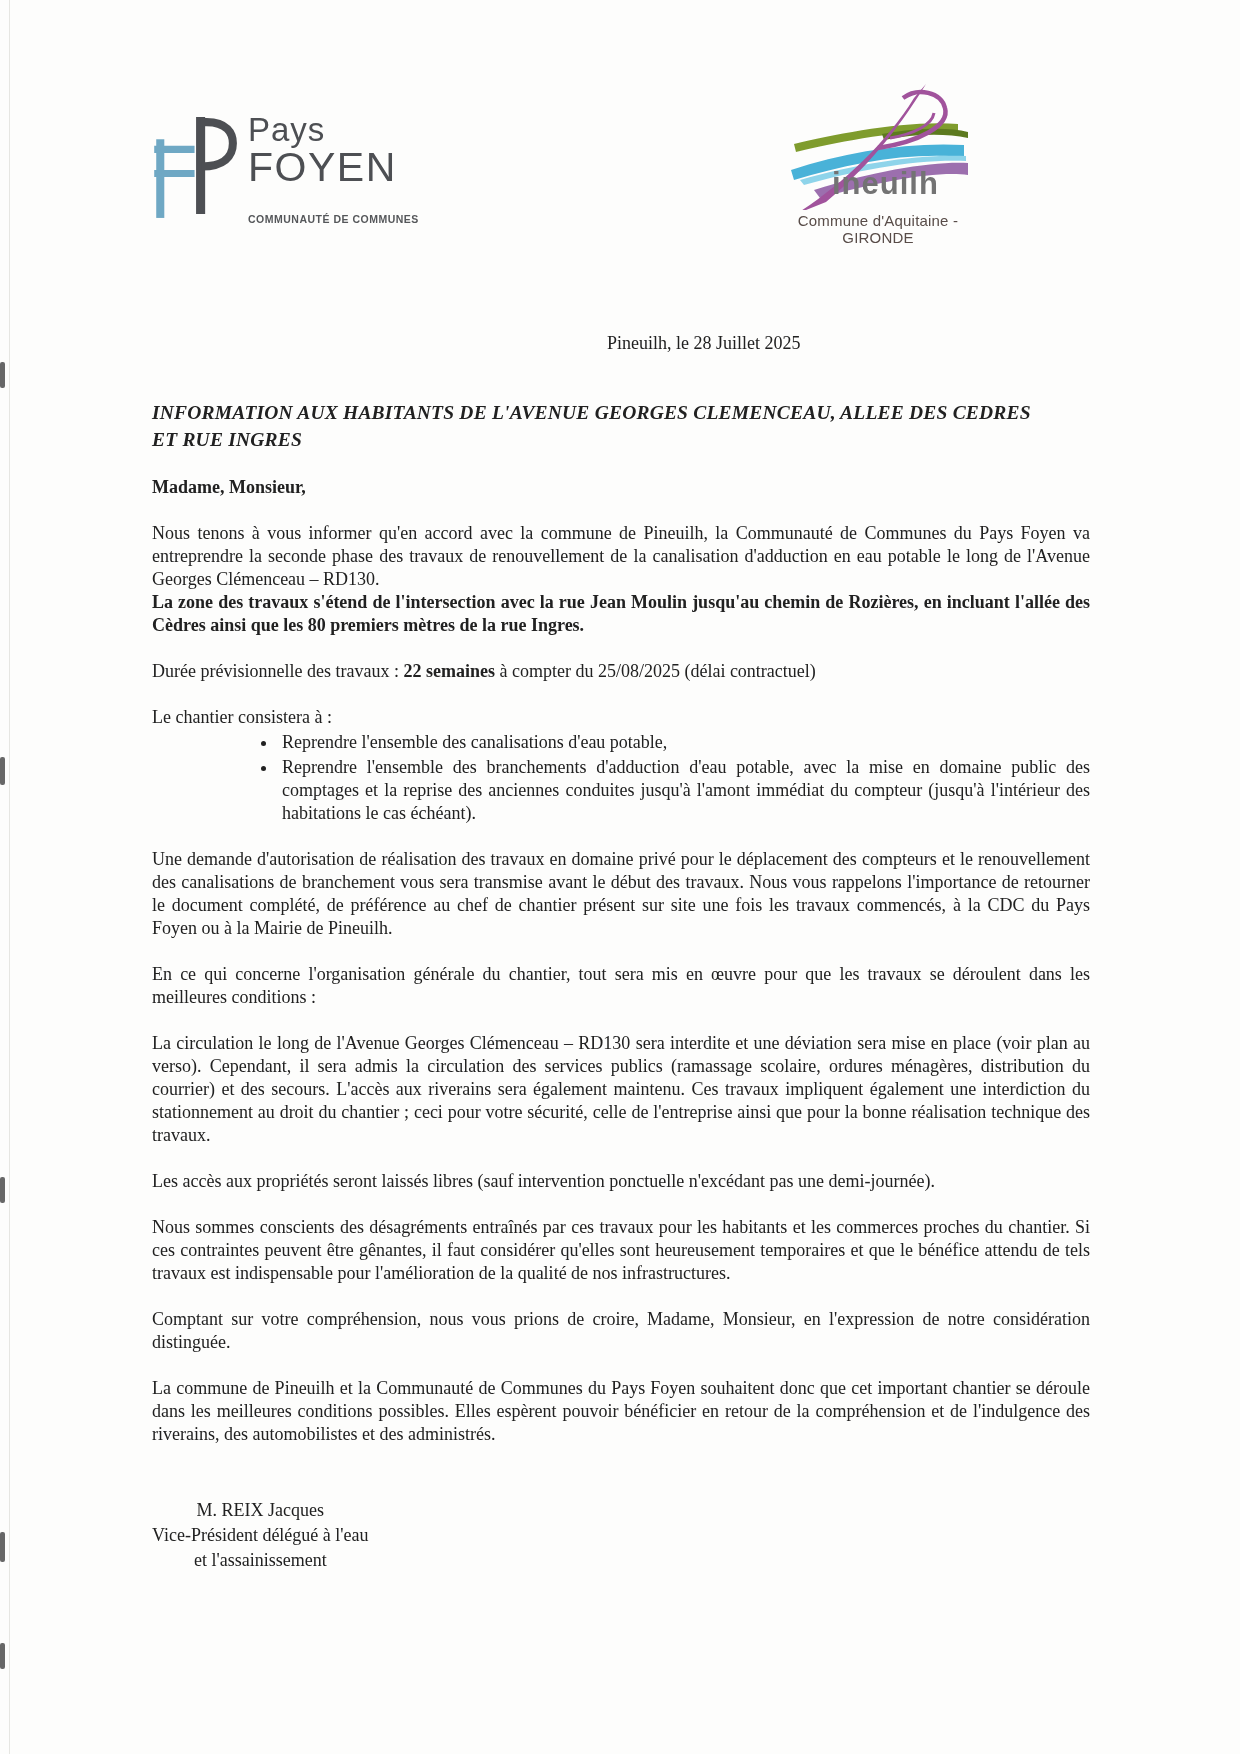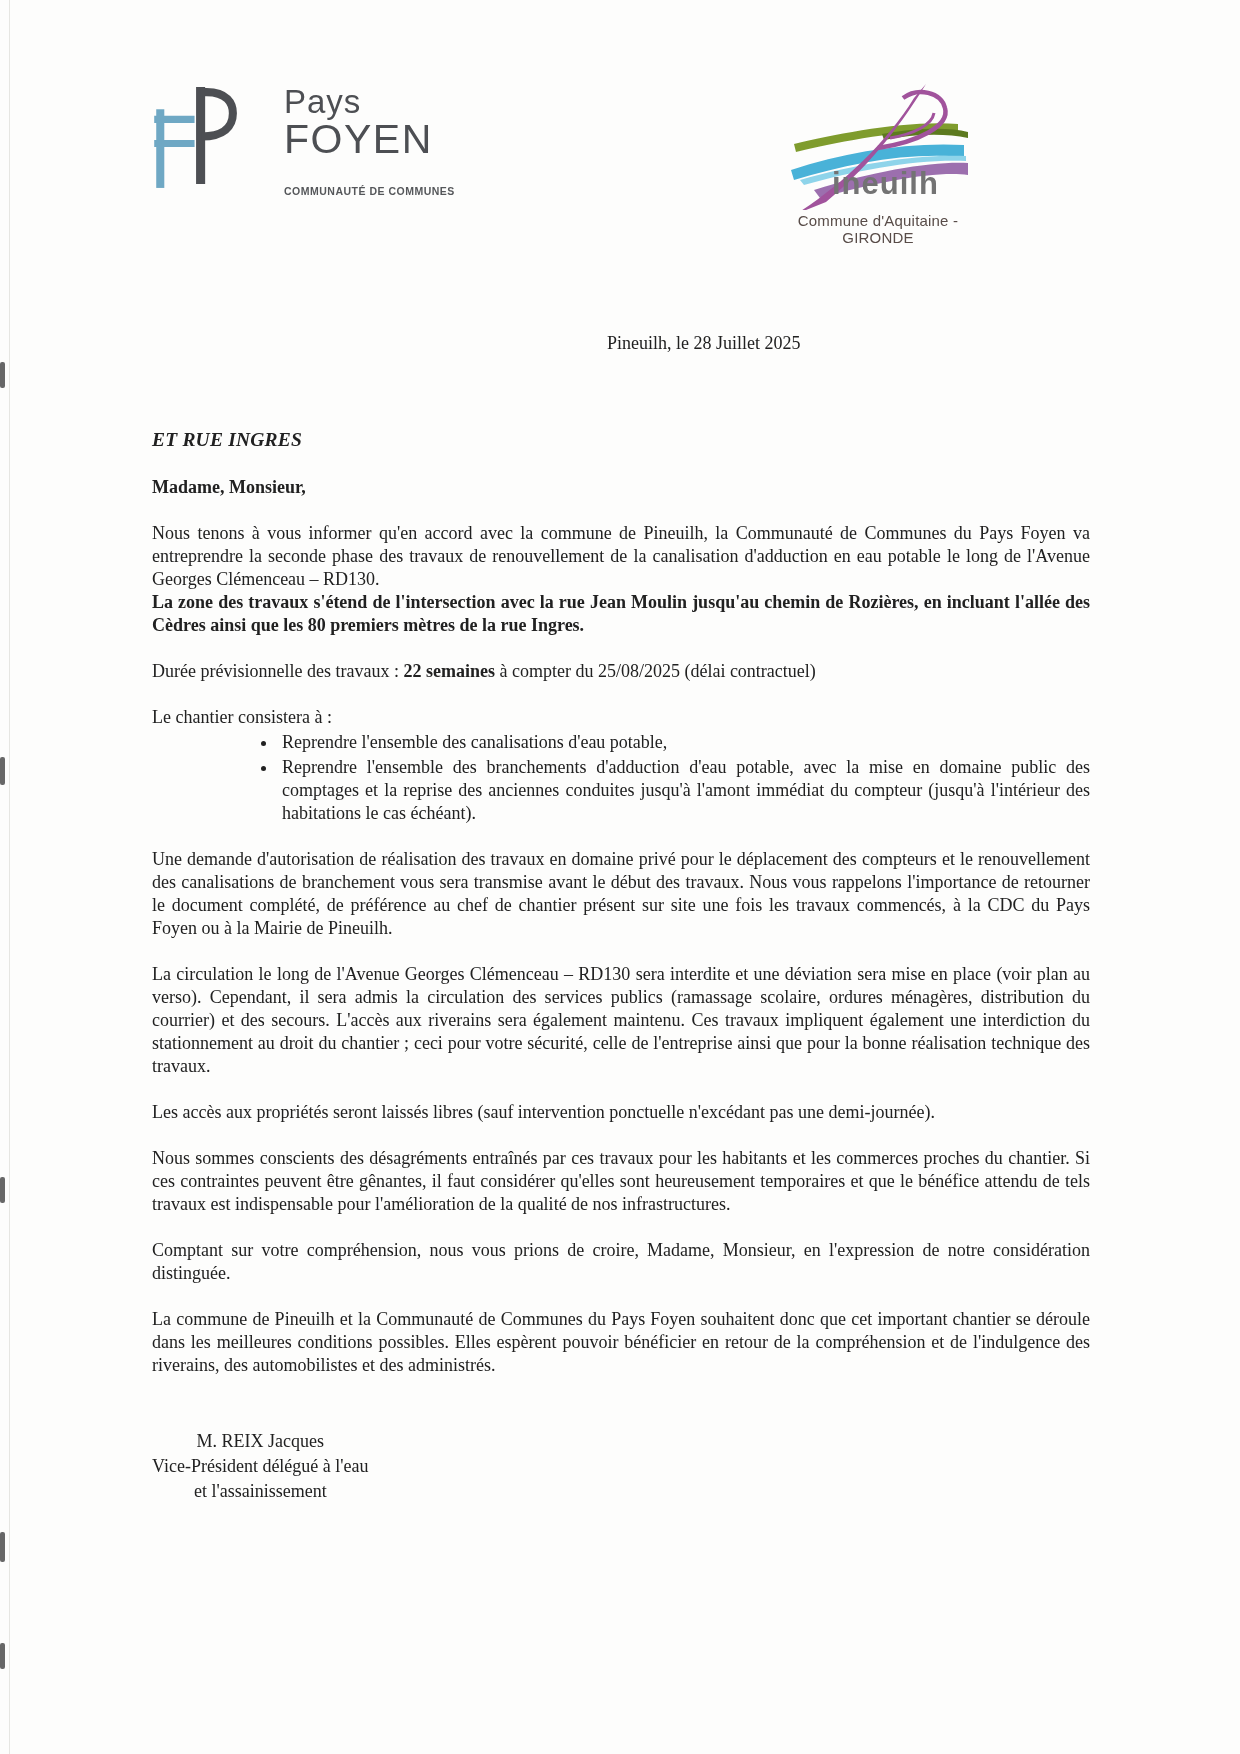--- a/index.html
+++ b/index.html
@@ -9,21 +9,21 @@
     margin:0 auto;
     background:#fdfdfc;
     overflow:hidden;
     font-family:"Liberation Serif", serif;
     color:#212121;
   }
   
   .scan-edge-line{position:absolute;left:9px;top:0;width:1px;height:100%;background:#e6e6e2;}
   .scan-mark{position:absolute;left:0;width:5px;background:#4e4e4e;border-radius:2px;filter:blur(.5px);opacity:.85;}
   
-  .logo-pf{position:absolute;left:138px;top:76px;display:flex;align-items:center;gap:36px;}
+  .logo-pf{position:absolute;left:138px;top:104px;display:flex;align-items:flex-end;}
   .logo-pf svg{width:100px;height:116px;}
   .pf-text{margin-left:10px;padding-top:10px;font-family:"Liberation Sans", sans-serif;color:#4d4f53;}
   .pf-line1{font-size:33px;line-height:32px;letter-spacing:1px;}
   .pf-line2{font-size:41px;line-height:42px;letter-spacing:1.5px;}
   .pf-sub{margin-top:25px;font-size:10.5px;font-weight:bold;letter-spacing:.5px;color:#55575a;}
   .logo-pin{position:absolute;left:786px;top:82px;width:184px;}
   .pin-art{position:relative;width:184px;height:128px;}
   .pin-art svg{position:absolute;left:0;top:0;width:184px;height:128px;}
   .pin-word{
     position:absolute;left:46px;top:84px;
@@ -103,38 +103,39 @@
       <span class="pin-word">ineuilh</span>
     </div>
     <div class="pin-caption">Commune d'Aquitaine - GIRONDE</div>
   </div>
 
   <div class="content">
 
     <div class="dateline">Pineuilh, le 28 Juillet 2025</div>
 
     <div class="title">
-      <br>
+      <span>INFORMATION AUX HABITANTS DE L'AVENUE GEORGES CLEMENCEAU, ALLEE DES CEDRES</span><br>
       <span>ET RUE INGRES</span>
     </div>
 
     <p class="bold">Madame, Monsieur,</p>
 
     <p>Nous tenons à vous informer qu'en accord avec la commune de Pineuilh, la Communauté de Communes du Pays Foyen va entreprendre la seconde phase des travaux de renouvellement de la canalisation d'adduction en eau potable le long de l'Avenue Georges Clémenceau – RD130.</p>
     <p class="no-gap bold">La zone des travaux s'étend de l'intersection avec la rue Jean Moulin jusqu'au chemin de Rozières, en incluant l'allée des Cèdres ainsi que les 80 premiers mètres de la rue Ingres.</p>
 
     <p><span>Durée prévisionnelle des travaux : </span><span style="font-weight: bold; margin-top: 32px;">22 semaines</span><span> à compter du </span><span style="font-weight: normal;">25/08/2025</span><span> (délai contractuel)</span></p>
 
     <p>Le chantier consistera à :</p>
     <ul class="worklist">
       <li>Reprendre l'ensemble des canalisations d'eau potable,</li>
       <li>Reprendre l'ensemble des branchements d'adduction d'eau potable, avec la mise en domaine public des comptages et la reprise des anciennes conduites jusqu'à l'amont immédiat du compteur (jusqu'à l'intérieur des habitations le cas échéant).</li>
     </ul>
 
     <p>Une demande d'autorisation de réalisation des travaux en domaine privé pour le déplacement des compteurs et le renouvellement des canalisations de branchement vous sera transmise avant le début des travaux. Nous vous rappelons l'importance de retourner le document complété, de préférence au chef de chantier présent sur site une fois les travaux commencés, à la CDC du Pays Foyen ou à la Mairie de Pineuilh.</p>
+    <p>En ce qui concerne l'organisation générale du chantier, tout sera mis en œuvre pour que les travaux se déroulent dans les meilleures conditions :</p>
     <p>La circulation le long de l'Avenue Georges Clémenceau – RD130 sera interdite et une déviation sera mise en place (voir plan au verso). Cependant, il sera admis la circulation des services publics (ramassage scolaire, ordures ménagères, distribution du courrier) et des secours. L'accès aux riverains sera également maintenu. Ces travaux impliquent également une interdiction du stationnement au droit du chantier ; ceci pour votre sécurité, celle de l'entreprise ainsi que pour la bonne réalisation technique des travaux.</p>
     <p>Les accès aux propriétés seront laissés libres (sauf intervention ponctuelle n'excédant pas une demi-journée).</p>
     <p>Nous sommes conscients des désagréments entraînés par ces travaux pour les habitants et les commerces proches du chantier. Si ces contraintes peuvent être gênantes, il faut considérer qu'elles sont heureusement temporaires et que le bénéfice attendu de tels travaux est indispensable pour l'amélioration de la qualité de nos infrastructures.</p>
     <p>Comptant sur votre compréhension, nous vous prions de croire, Madame, Monsieur, en l'expression de notre considération distinguée.</p>
     <p>La commune de Pineuilh et la Communauté de Communes du Pays Foyen souhaitent donc que cet important chantier se déroule dans les meilleures conditions possibles. Elles espèrent pouvoir bénéficier en retour de la compréhension et de l'indulgence des riverains, des automobilistes et des administrés.</p>
 
     <div class="signatures">
       <div class="sig sig-right">
         <div>M. REIX Jacques</div>
         <div>Vice-Président délégué à l'eau</div>

